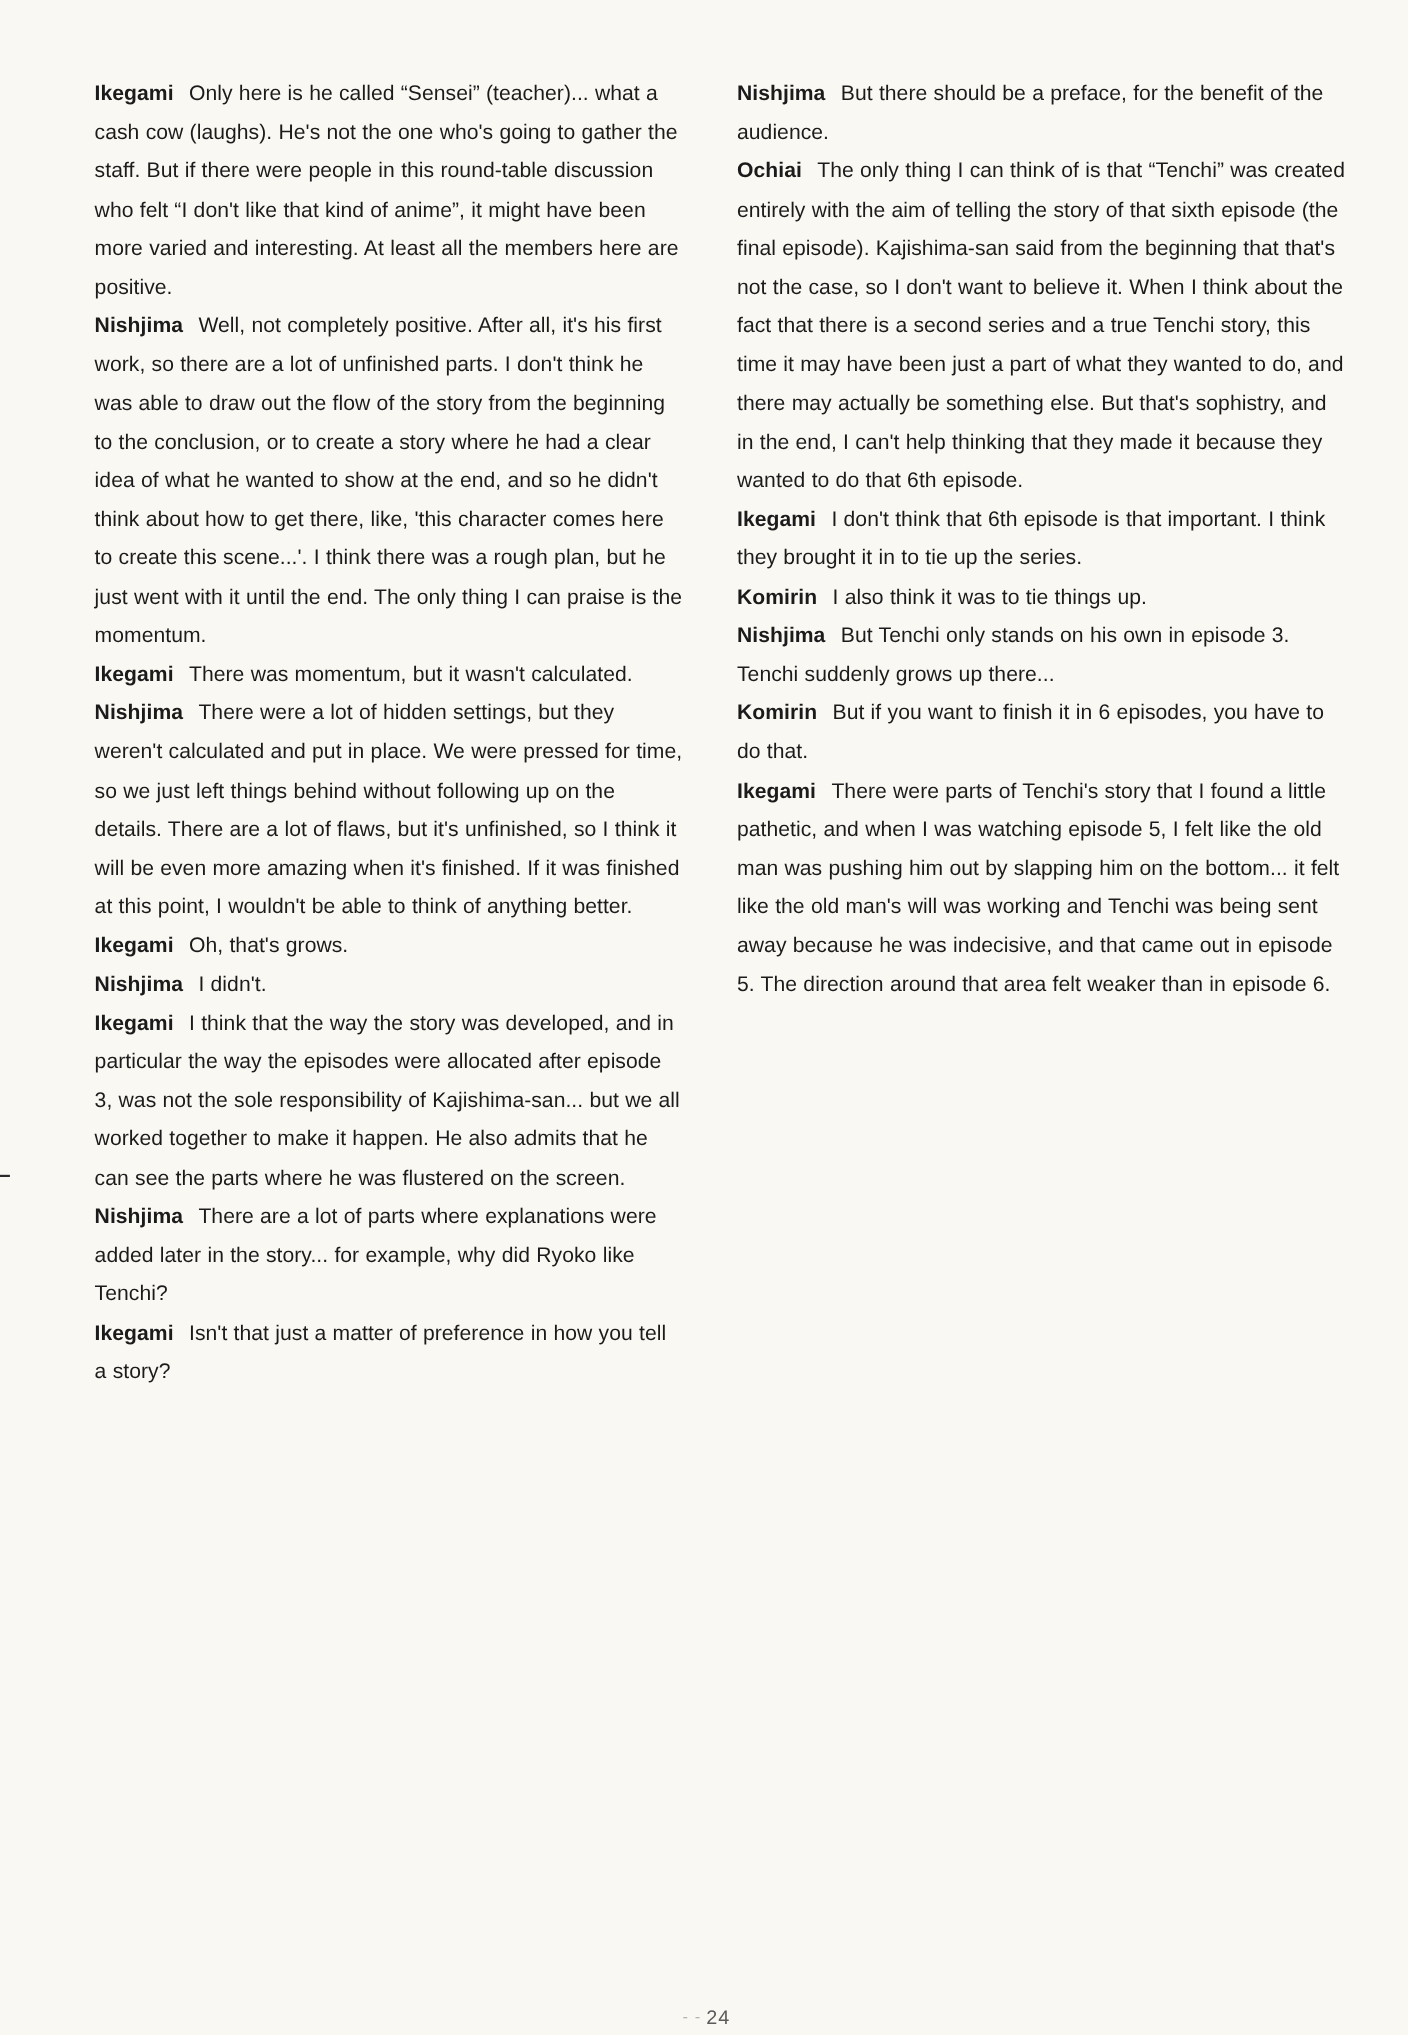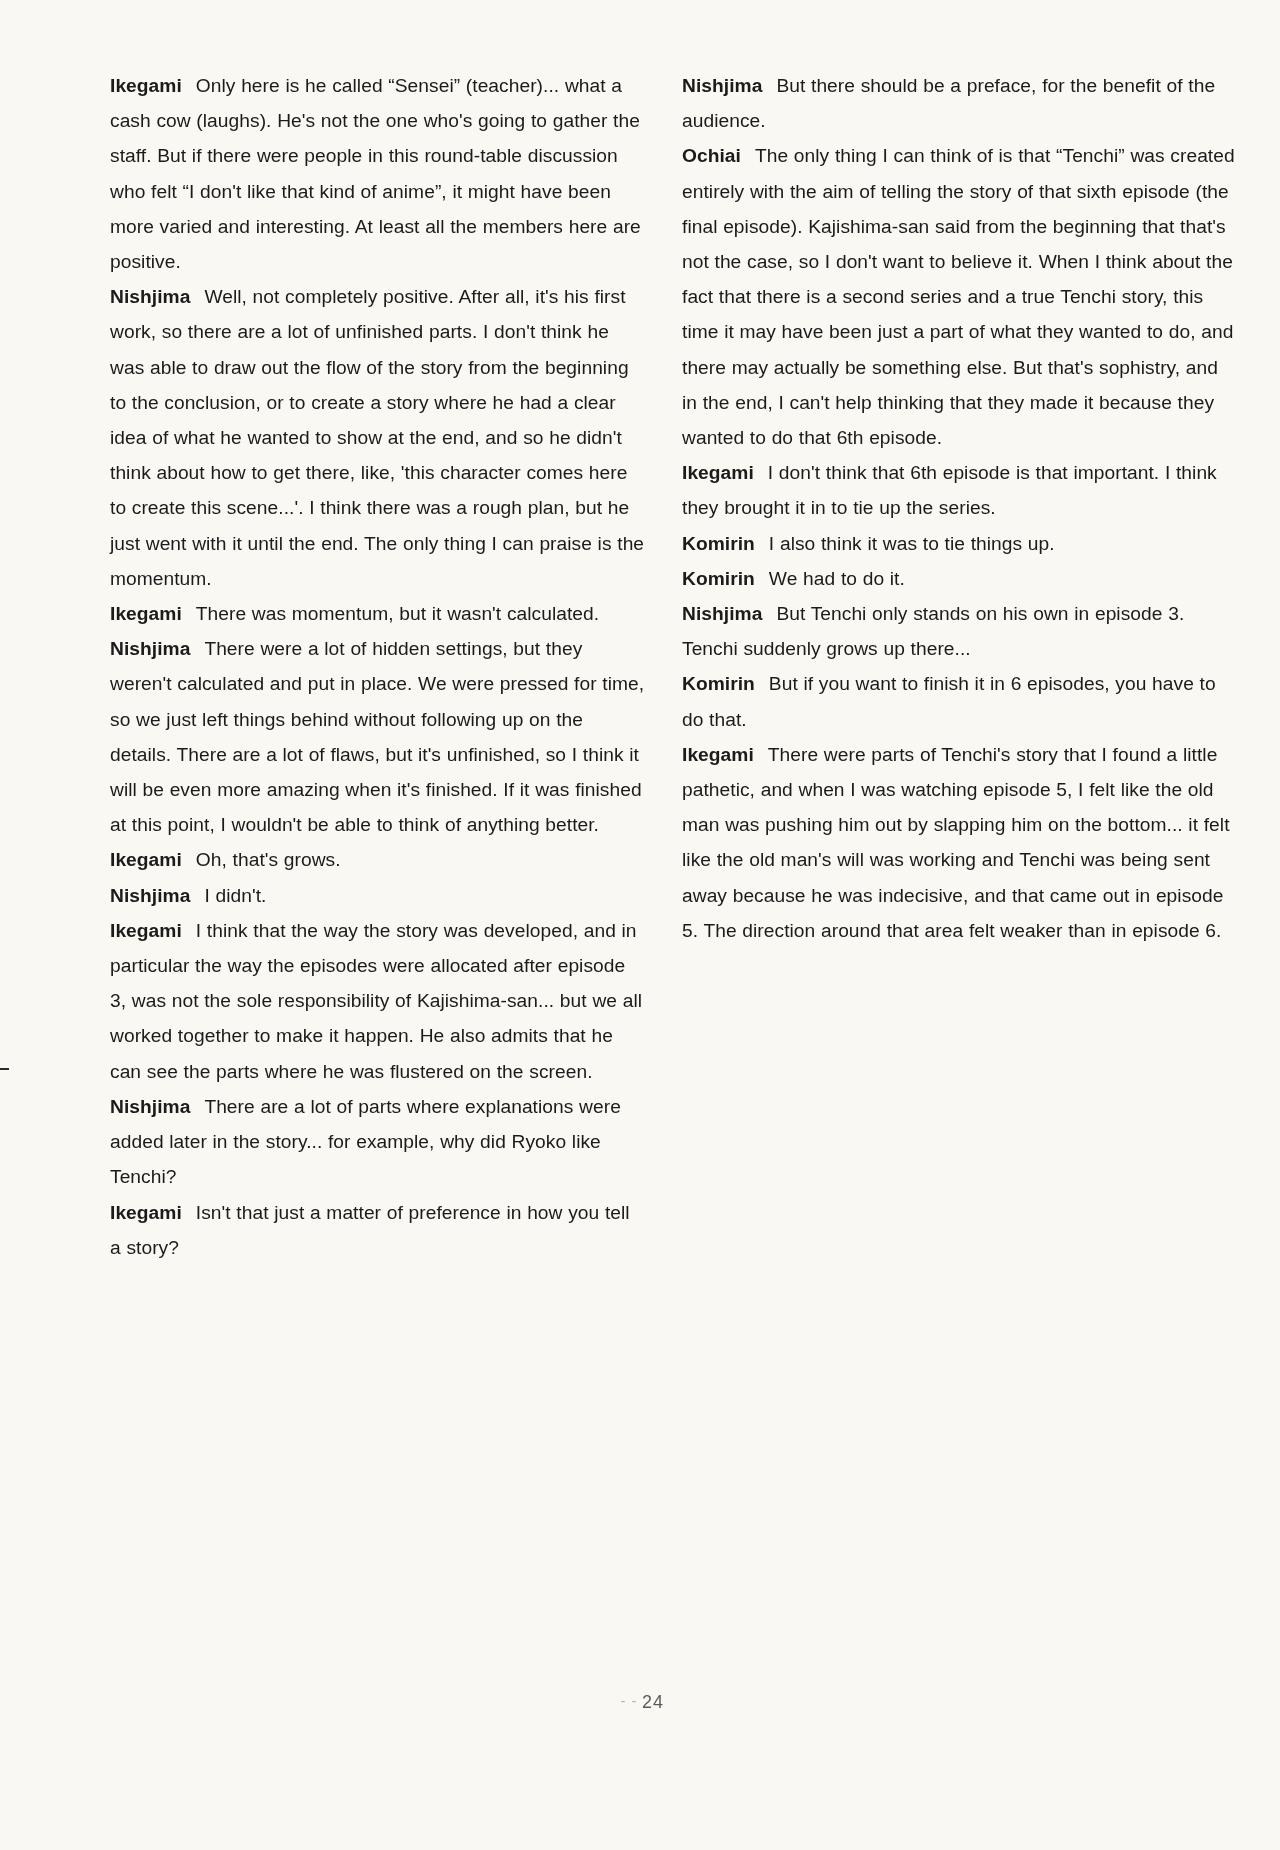--- a/index.html
+++ b/index.html
@@ -22,22 +22,21 @@
     width: 1280px;
     height: 1850px;
     background: #faf8f3;
   }
   .columns {
     position: absolute;
     left: 86px;
     top: 68px;
     width: 1160px;
     display: flex;
-    gap: 36px;
-    margin-left: 24px;
+    gap: 48px;
   }
   .col {
     width: 536px;
   }
   .col-right {
     width: 556px;
   }
   .para {
     font-size: 19.2px;
     line-height: 35.2px;
@@ -57,21 +56,21 @@
     position: absolute;
     left: 0;
     top: 1068px;
     width: 9px;
     height: 2px;
     background: #2a2a2a;
   }
   .footer {
     position: absolute;
     left: 0;
-    top: 1692px;
+    top: 1824px;
     width: 1280px;
     text-align: center;
     font-size: 18px;
     color: #5b5b5b;
     letter-spacing: 1px;
   }
   .footer .dots {
     display: inline-block;
     width: 26px;
     color: #b9b4ab;
@@ -98,21 +97,20 @@
       <p class="para"><span class="speaker">Ikegami</span><span class="gap"></span><span>I think that the way the story was developed, and in particular the way the episodes were allocated after episode 3, was not the sole responsibility of Kajishima-san... but we all worked together to make it happen. He also admits that he can see the parts where he was flustered on the screen.</span></p>
       <p class="para"><span class="speaker">Nishjima</span><span class="gap"></span><span>There are a lot of parts where explanations were added later in the story... for example, why did Ryoko like Tenchi?</span></p>
       <p class="para"><span class="speaker">Ikegami</span><span class="gap"></span><span>Isn't that just a matter of preference in how you tell a story?</span></p>
     </div>
 
     <div class="col-right">
       <p class="para"><span class="speaker">Nishjima</span><span class="gap"></span><span>But there should be a preface, for the benefit of the audience.</span></p>
       <p class="para"><span class="speaker">Ochiai</span><span class="gap"></span><span>The only thing I can think of is that “Tenchi” was created entirely with the aim of telling the story of that sixth episode (the final episode). Kajishima-san said from the beginning that that's not the case, so I don't want to believe it.  When I think about the fact that there is a second series and a true Tenchi story, this time it may have been just a part of what they wanted to do, and there may actually be something else. But that's sophistry, and in the end, I can't help thinking that they made it because they wanted to do that 6th episode.</span></p>
       <p class="para"><span class="speaker">Ikegami</span><span class="gap"></span><span>I don't think that 6th episode is that important. I think they brought it in to tie up the series.</span></p>
       <p class="para"><span class="speaker">Komirin</span><span class="gap"></span><span>I also think it was to tie things up.</span></p>
-      <p class="para"><span class="speaker">Komirin</span><span class="gap"></span><span>We had to do it.</span></p>
       <p class="para"><span class="speaker">Nishjima</span><span class="gap"></span><span>But Tenchi only stands on his own in episode 3. Tenchi suddenly grows up there...</span></p>
       <p class="para"><span class="speaker">Komirin</span><span class="gap"></span><span>But if you want to finish it in 6 episodes, you have to do that.</span></p>
       <p class="para"><span class="speaker">Ikegami</span><span class="gap"></span><span>There were parts of Tenchi's story that I found a little pathetic, and when I was watching episode 5, I felt like the old man was pushing him out by slapping him on the bottom... it felt like the old man's will was working and Tenchi was being sent away because he was indecisive, and that came out in episode 5. The direction around that area felt weaker than in episode 6.</span></p>
     </div>
 
   </div>
 
   <div class="footer">
     <span class="dots">- -</span><span>24</span>
   </div>

